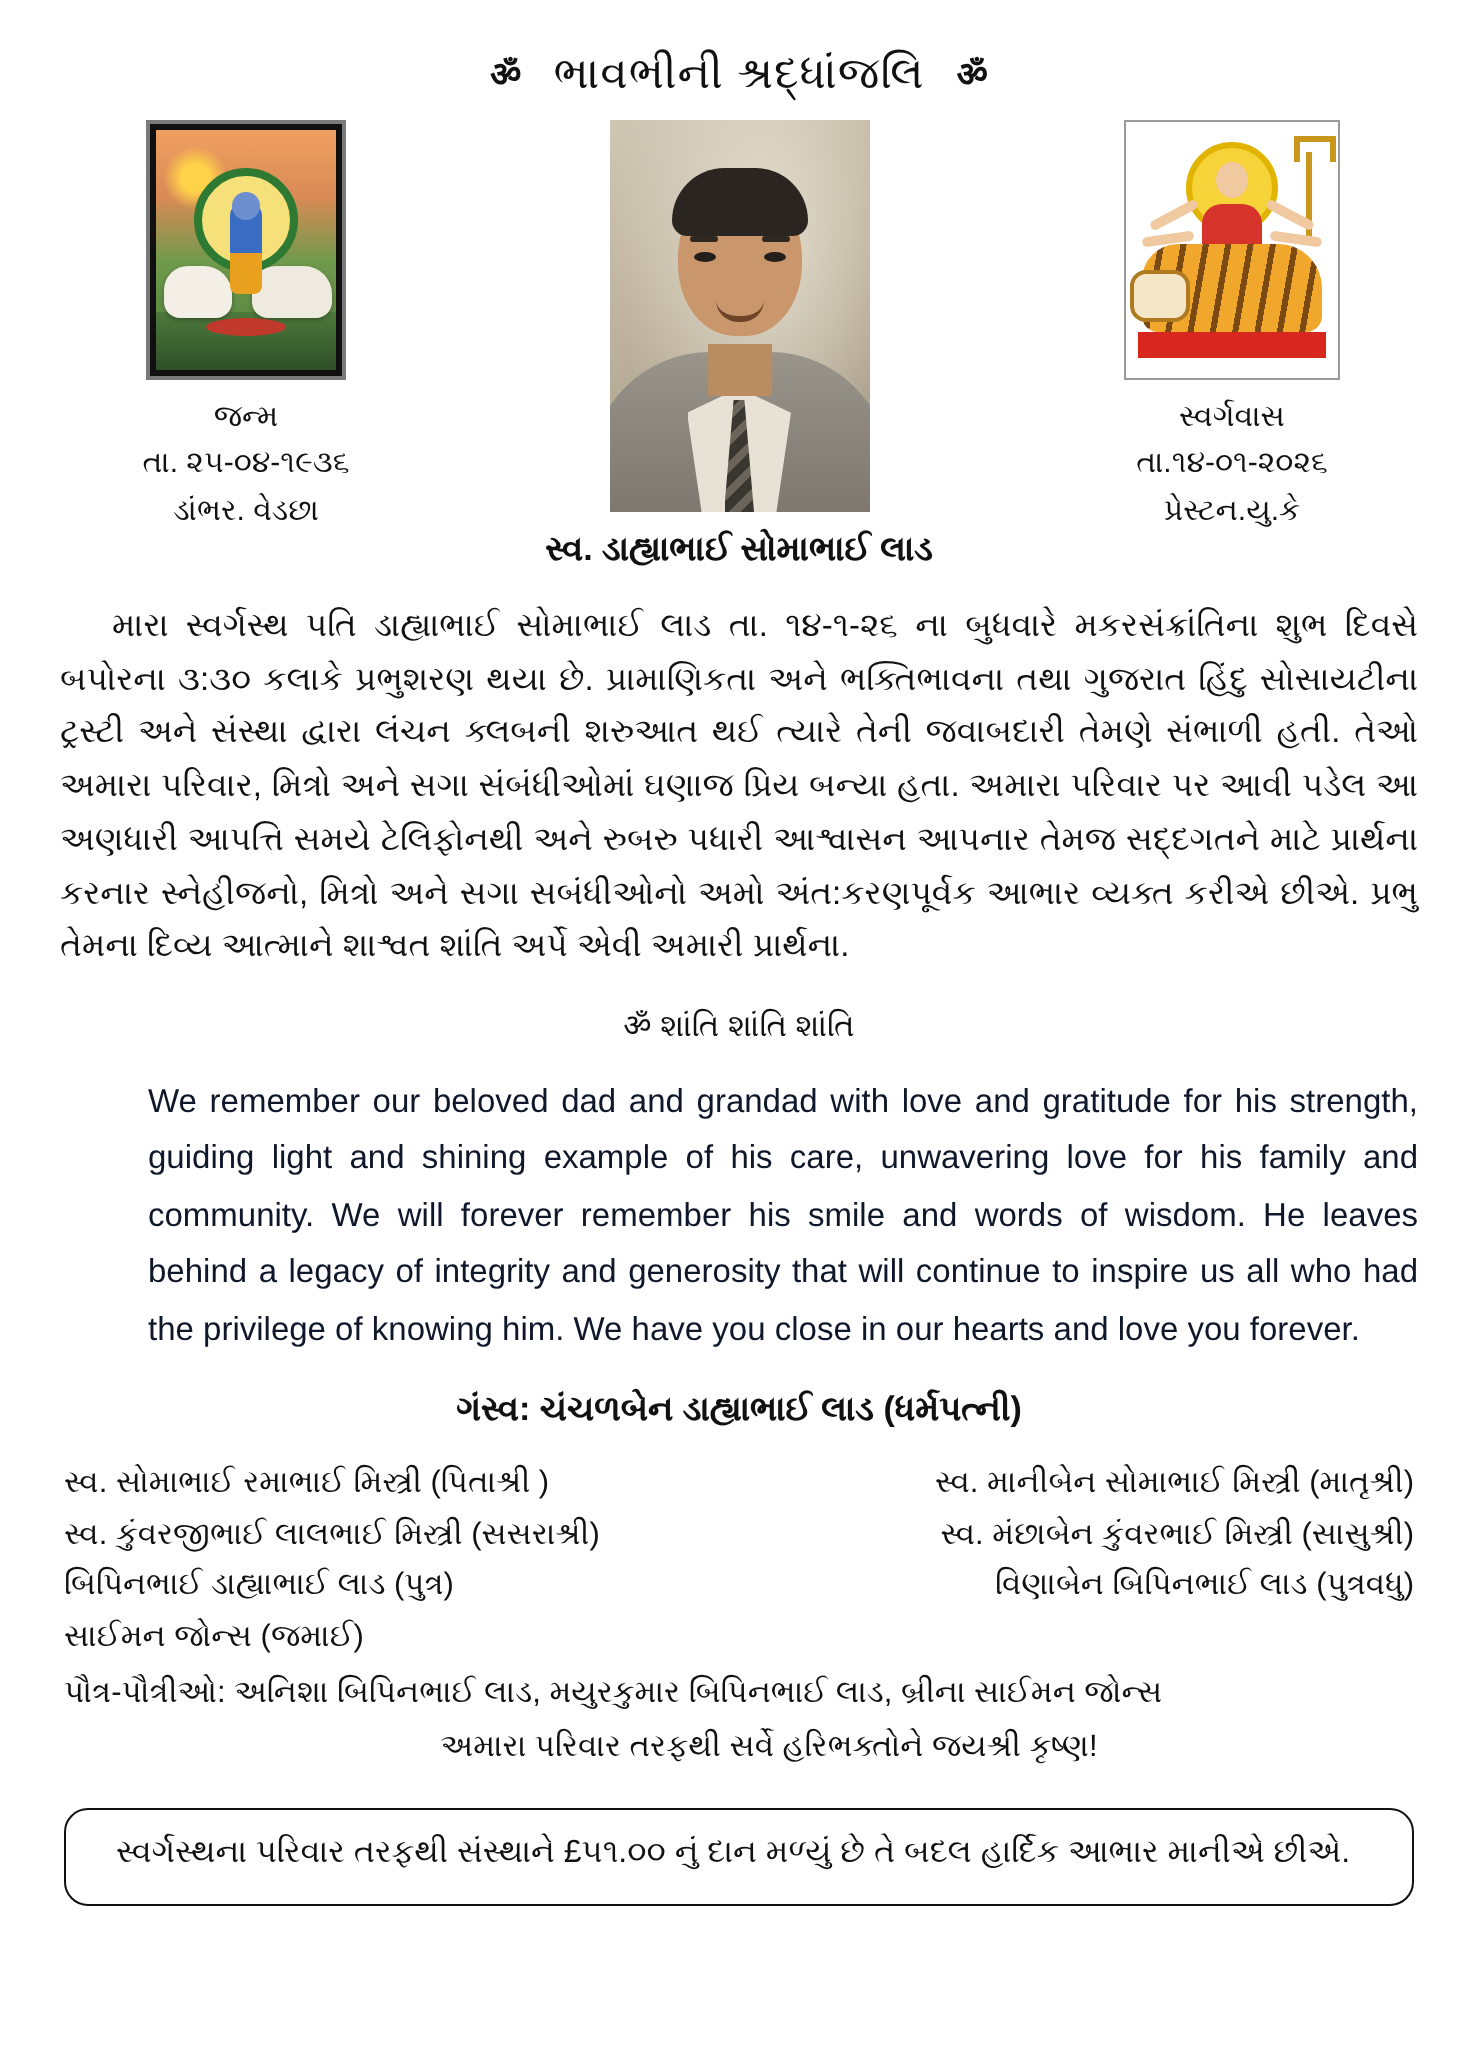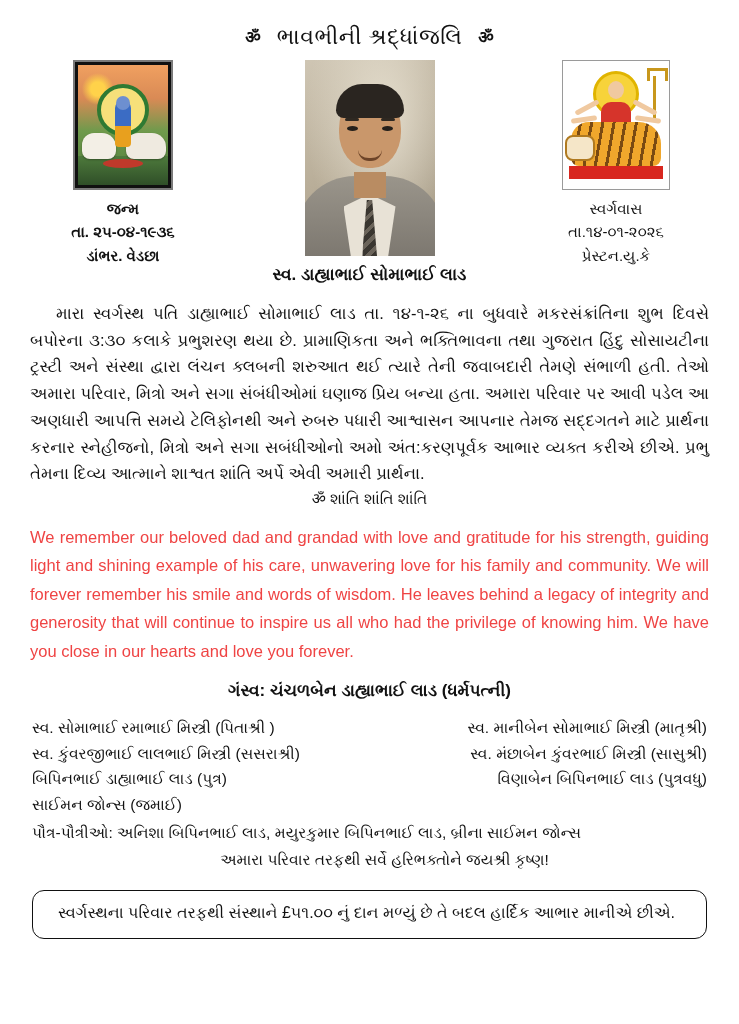--- a/index.html
+++ b/index.html
@@ -51,21 +51,21 @@
     position: relative;
     height: 232px;
     margin-top: 6px;
   }
 
   .side-block {
     position: absolute;
     text-align: center;
     width: 190px;
   }
-  .side-block.left { left: 6px; top: 0; font-weight: bold; }
+  .side-block.left { left: 6px; top: 0; }
   .side-block.right { right: 6px; top: 0; }
 
   .frame-krishna {
     width: 100px;
     height: 130px;
     margin: 0 auto;
     border: 2px solid #7a7a7a;
     background: #101010;
     padding: 3px;
     box-sizing: border-box;
@@ -331,32 +331,33 @@
     font-size: 16.5px;
     line-height: 1.62;
     text-align: justify;
     text-justify: inter-word;
     padding: 0 8px;
   }
   .guj-body .indent { display: inline-block; width: 26px; }
   .shanti {
     text-align: center;
     font-size: 15.5px;
-    margin-top: 0;
+    margin-top: 14px;
   }
 
   
   .eng-body {
     margin-top: 14px;
     font-size: 16.5px;
     line-height: 1.72;
     text-align: justify;
     text-justify: inter-word;
     padding: 0 8px;
-    color: #ef4444;
+    color: #0f172a;
+    margin-left: 44px;
   }
 
   
   .sig-wrap {
     margin-top: 16px;
     text-align: center;
   }
   .sig-li {
     font-size: 17px;
   }

